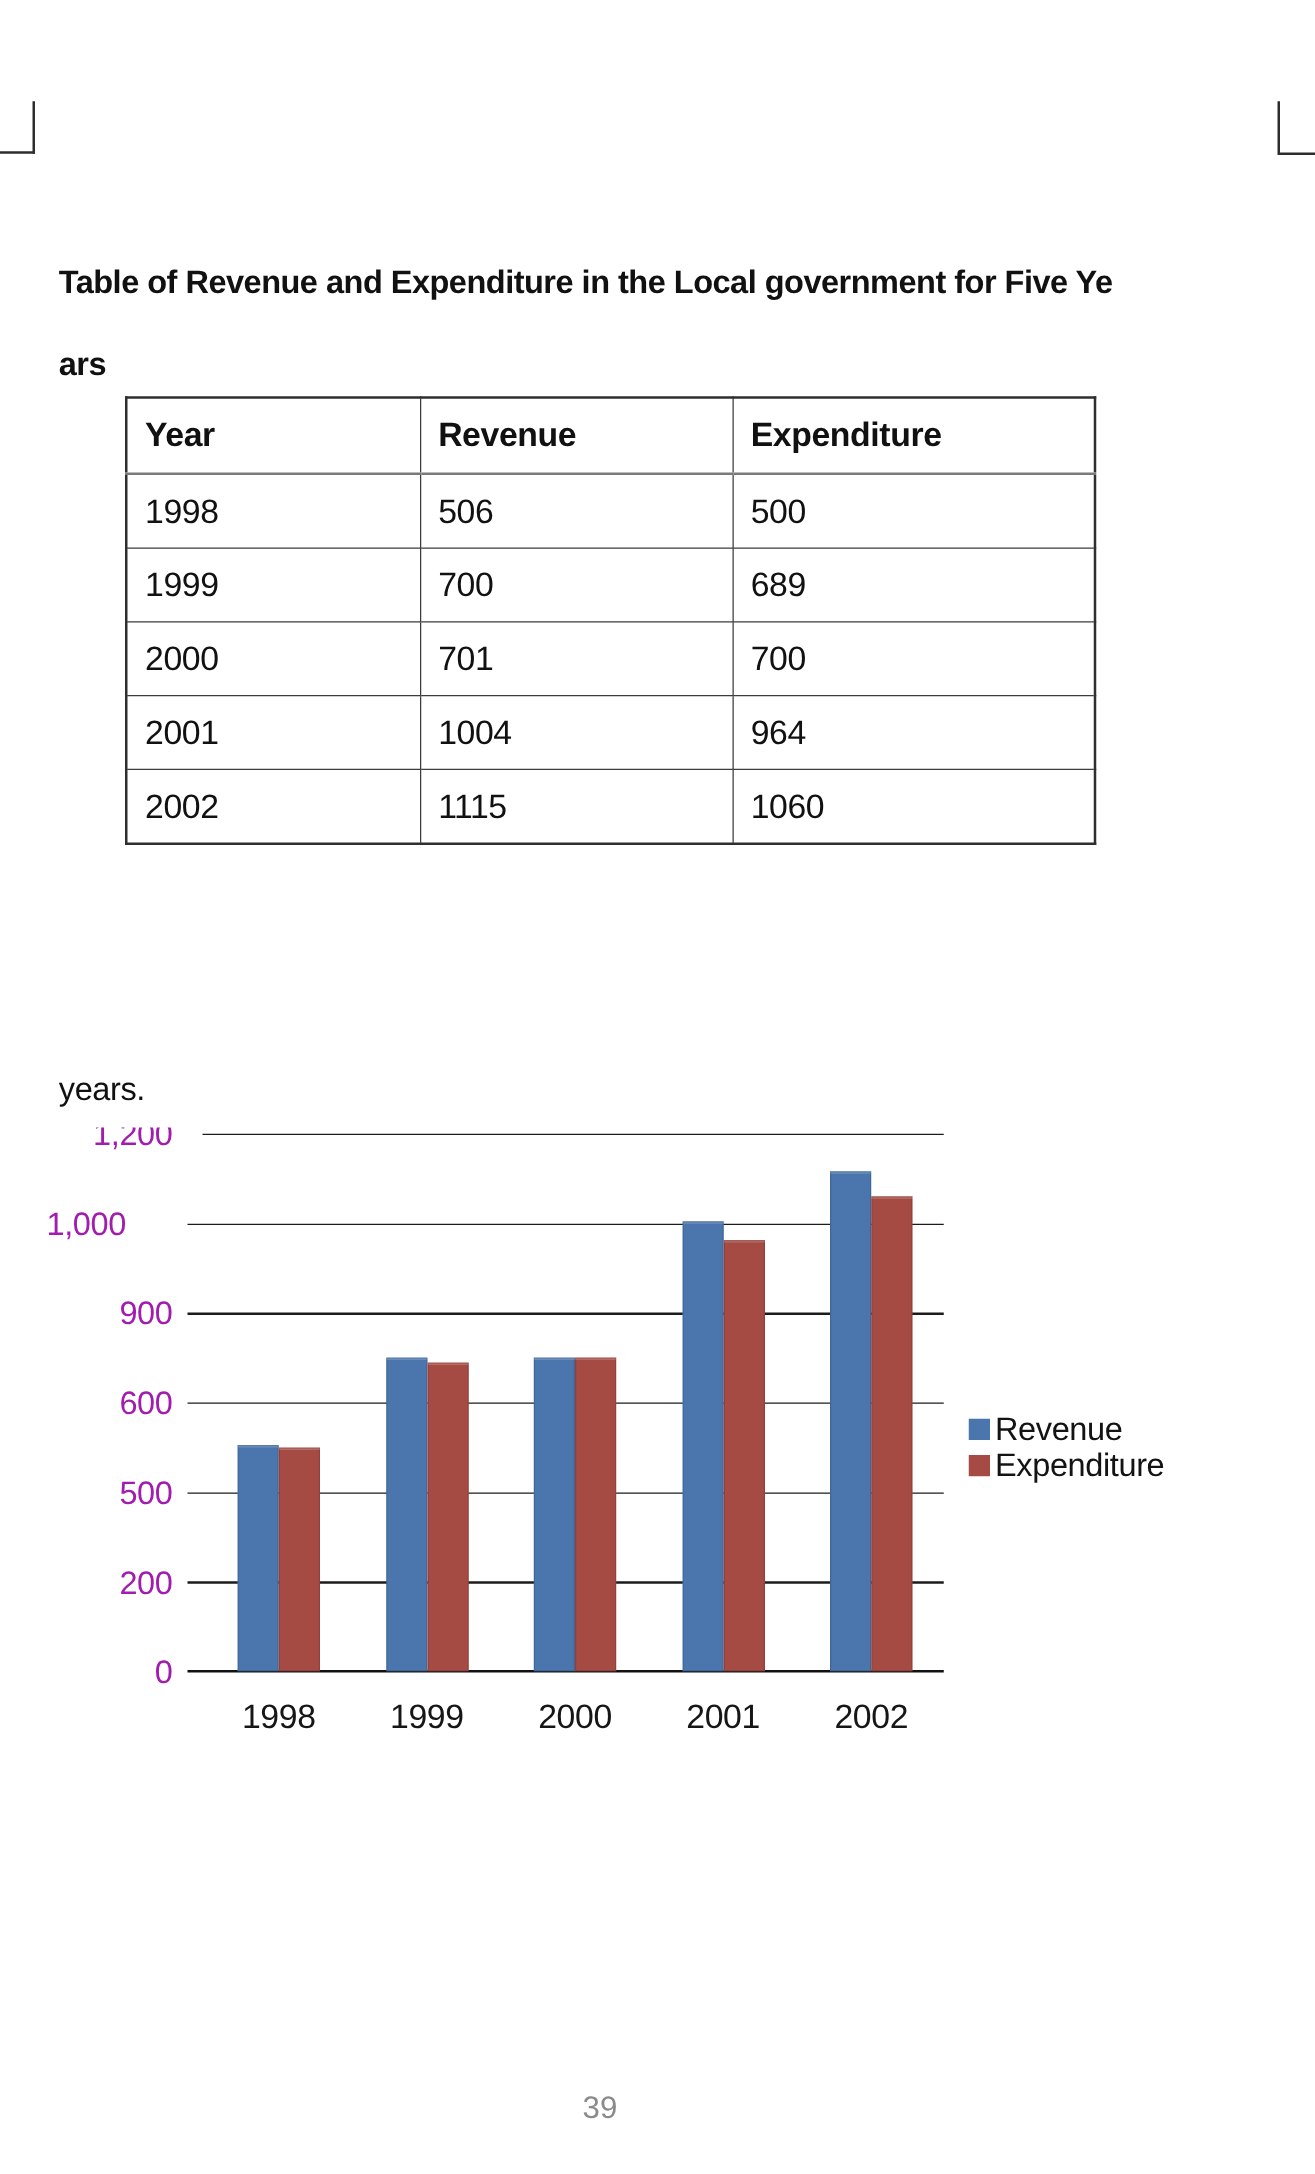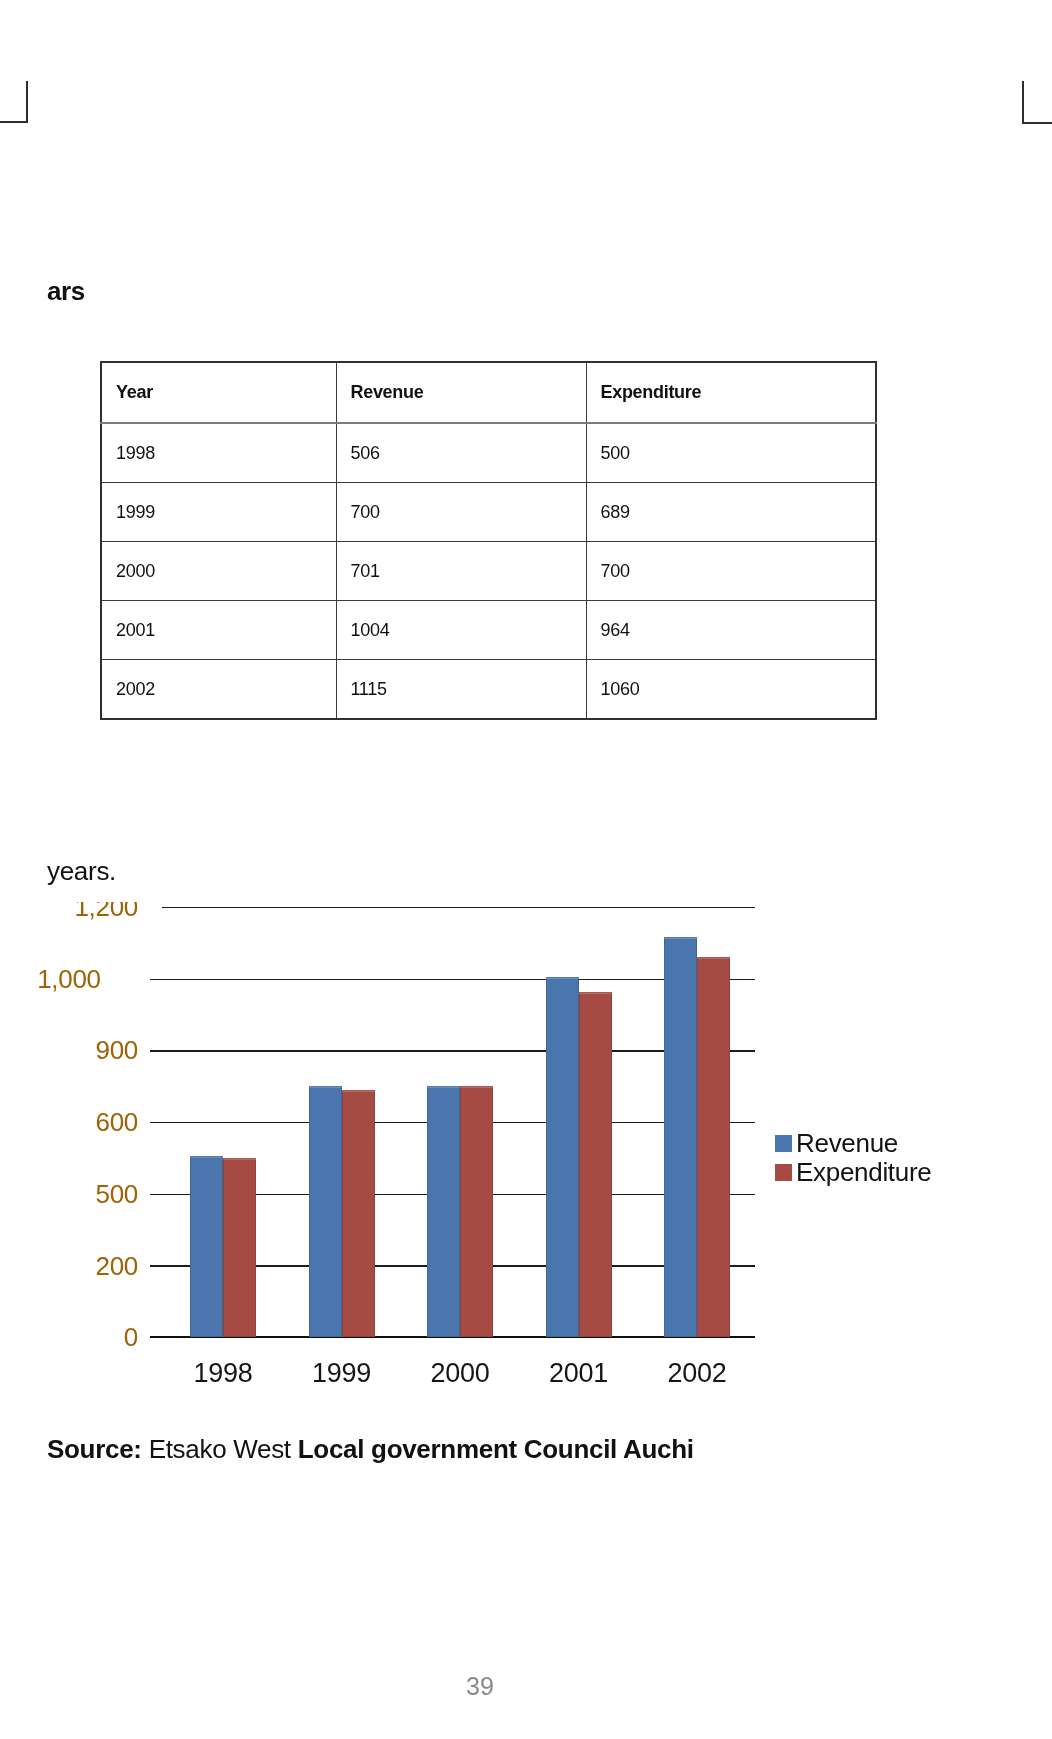--- a/index.html
+++ b/index.html
@@ -8,53 +8,54 @@
     font-family:"Liberation Sans", sans-serif;color:#111;
   }
   
   .mark{position:absolute;background:#2e2e2e;}
   
   .title-line{position:absolute;left:47px;font-size:26px;font-weight:bold;letter-spacing:-0.4px;white-space:nowrap;}
   
   #rev-table{
     position:absolute;left:100px;top:317px;width:775px;
     border-collapse:collapse;table-layout:fixed;
-    font-size:18px;letter-spacing:-0.3px;margin-top:44px;
+    font-size:27px;letter-spacing:-0.3px;
   }
   #rev-table th,#rev-table td{
     border:1.5px solid #3c3c3c;padding:0 0 0 14px;text-align:left;
     height:58px;font-weight:normal;white-space:nowrap;overflow:hidden;
   }
   #rev-table thead th{font-weight:bold;height:59px;border-bottom:2.5px solid #7a7a7a;}
   #rev-table{border:2px solid #2f2f2f;}
   .src-line{position:absolute;font-size:26px;letter-spacing:-0.3px;white-space:nowrap;}
   .bold{font-weight:bold;}
   
   #chart{position:absolute;left:0;top:902px;width:1052px;height:510px;overflow:hidden;}
   .gridline{position:absolute;height:1.4px;background:#1c1c1c;}
   .axis-base{position:absolute;height:2.2px;background:#111;}
-  .ytick{position:absolute;left:0;width:138px;text-align:right;font-size:26px;letter-spacing:-0.3px;height:32px;line-height:32px;color:#a16207;}
+  .ytick{position:absolute;left:0;width:138px;text-align:right;font-size:26px;letter-spacing:-0.3px;height:32px;line-height:32px;color:#a21caf;}
   .xtick{position:absolute;width:130px;text-align:center;font-size:27px;letter-spacing:-0.3px;color:#161616;}
   .bar{position:absolute;box-shadow:inset 0 0 0 1px rgba(0,0,0,0.13), inset 0 2px 0 rgba(255,255,255,0.18);}
   .legend-row{position:absolute;display:flex;align-items:center;}
   .legend-swatch{width:17px;height:17px;margin-right:4px;flex:0 0 auto;}
   .legend-label{font-size:26px;letter-spacing:-0.3px;white-space:nowrap;color:#131313;}
   
   #page-number{position:absolute;left:380px;top:1672px;width:200px;text-align:center;font-size:25px;color:#8a8a8a;}
 </style>
 </head>
 <body>
 
 <div id="page">
 
   <div class="mark" style="left:26px;top:81px;width:2px;height:42px;"></div>
   <div class="mark" style="left:0;top:121px;width:28px;height:2px;"></div>
   <div class="mark" style="left:1022px;top:81px;width:2px;height:43px;"></div>
   <div class="mark" style="left:1024px;top:122px;width:28px;height:2px;"></div>
 
+  <div class="title-line" style="top:210px;">Table of Revenue and Expenditure in the Local government for Five Ye</div>
   <div class="title-line" style="top:276px;">ars</div>
 
   <table id="rev-table">
     <colgroup>
         <col style="width:235px">
         <col style="width:250px">
         <col style="width:290px">
       </colgroup>
     <thead>
       <tr>
@@ -128,19 +129,16 @@
       <div class="legend-row" style="left: 775px; top: 226px;">
         <span class="legend-swatch" style="background: rgb(74, 118, 173);"></span>
         <span class="legend-label">Revenue</span>
       </div>
       <div class="legend-row" style="left: 775px; top: 255px;">
         <span class="legend-swatch" style="background: rgb(166, 75, 68);"></span>
         <span class="legend-label">Expenditure</span>
       </div>
     </div>
 
-  <div class="src-line" style="left:47px;top:1434px;">
-    <span class="bold">Source:</span><span> Etsako West </span><span class="bold">Local government Council Auchi</span>
-  </div>
 
   <div id="page-number">39</div>
 
 </div>
 
 </body></html>

